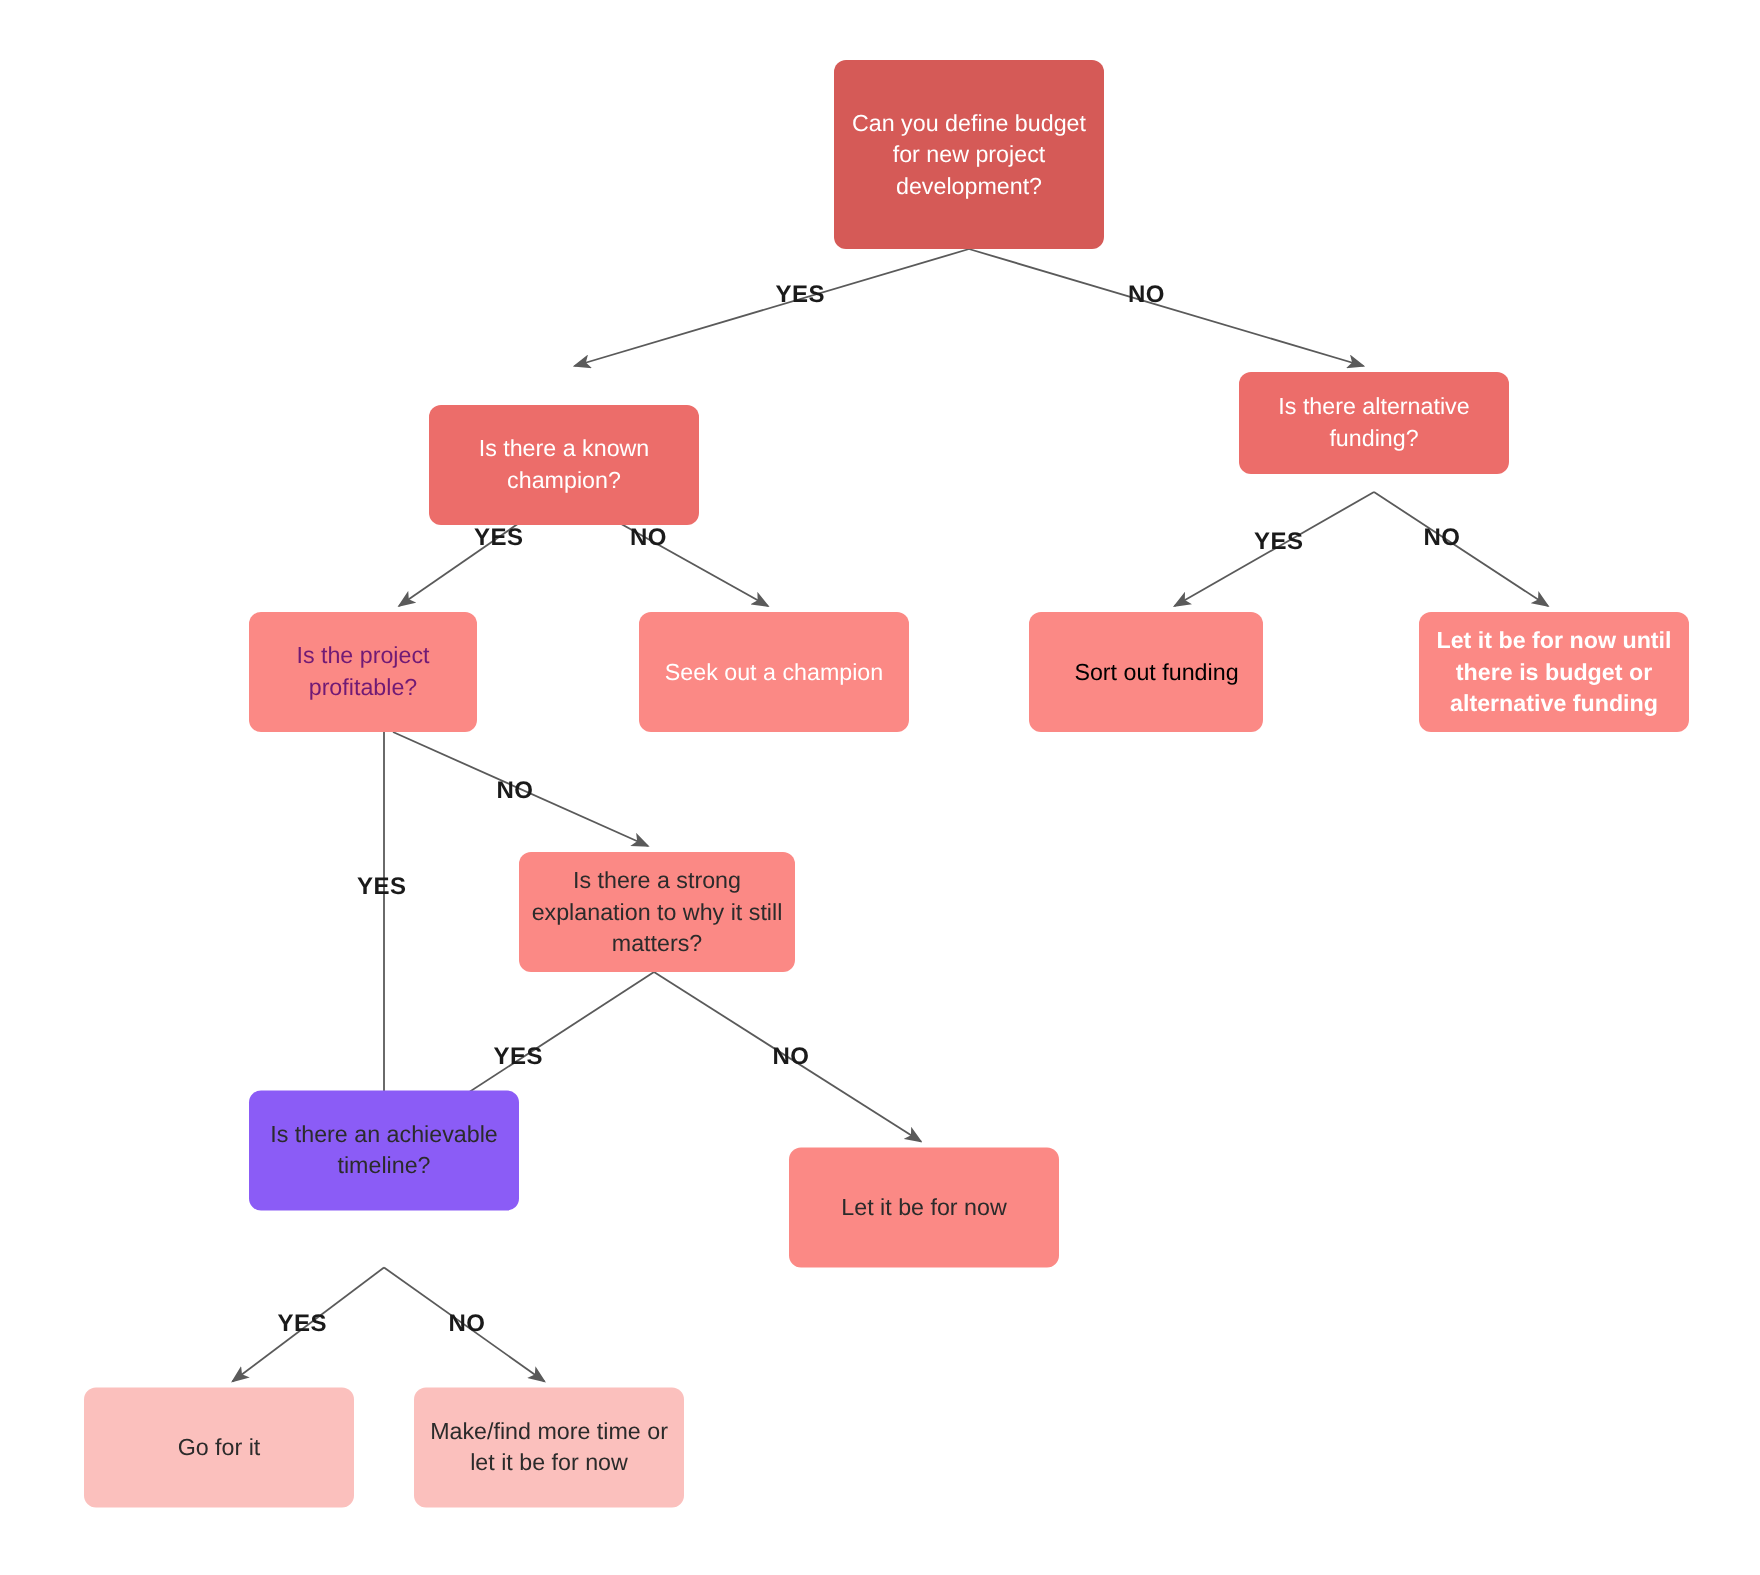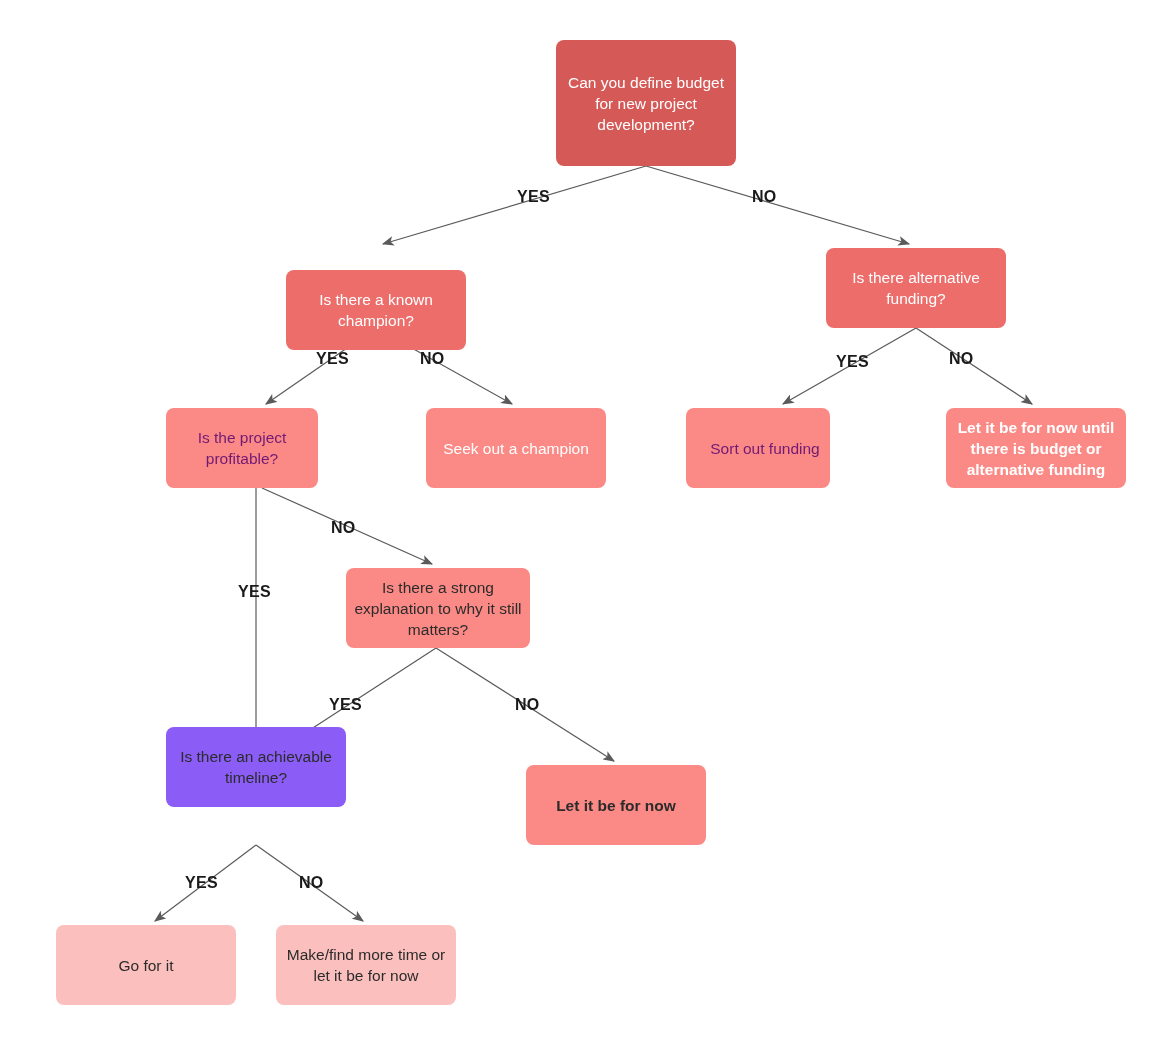--- a/index.html
+++ b/index.html
@@ -70,28 +70,28 @@
         <line x1="262" y1="488" x2="432" y2="564" stroke="#5a5a5a" stroke-width="1.2" marker-end="url(#arrowhead)"></line>
         <line x1="436" y1="648" x2="262" y2="761" stroke="#5a5a5a" stroke-width="1.2" marker-end="url(#arrowhead)"></line>
         <line x1="436" y1="648" x2="614" y2="761" stroke="#5a5a5a" stroke-width="1.2" marker-end="url(#arrowhead)"></line>
         <line x1="256" y1="845" x2="155" y2="921" stroke="#5a5a5a" stroke-width="1.2" marker-end="url(#arrowhead)"></line>
         <line x1="256" y1="845" x2="363" y2="921" stroke="#5a5a5a" stroke-width="1.2" marker-end="url(#arrowhead)"></line>
       </g>
   </svg>
   <div id="nodes-layer">
       <div class="node" style="left: 556px; top: 40px; width: 180px; height: 126px; background: rgb(213, 90, 87); color: rgb(255, 255, 255);">Can you define budget for new project development?</div>
       <div class="node" style="left: 286px; top: 248px; width: 180px; height: 80px; background: rgb(236, 109, 106); color: rgb(255, 255, 255); margin-top: 22px;">Is there a known champion?</div>
-      <div class="node" style="left: 826px; top: 248px; width: 180px; height: 80px; background: rgb(236, 109, 106); color: rgb(255, 255, 255);">Is there alternative funding?</div>
+      <div class="node" style="left: 826px; top: 248px; width: 180px; height: 68px; background: rgb(236, 109, 106); color: rgb(255, 255, 255);">Is there alternative funding?</div>
       <div class="node" style="left: 166px; top: 408px; width: 152px; height: 80px; background: rgb(251, 137, 133); color: #701a75;">Is the project profitable?</div>
       <div class="node" style="left: 426px; top: 408px; width: 180px; height: 80px; background: rgb(251, 137, 133); color: rgb(255, 255, 255);">Seek out a champion</div>
-      <div class="node" style="left: 686px; top: 408px; width: 144px; height: 80px; background: rgb(251, 137, 133); color: #701a75; padding-left: 22px;">Sort out funding</div>
+      <div class="node" style="left: 686px; top: 408px; width: 156px; height: 80px; background: rgb(251, 137, 133); color: #000000; padding-left: 22px;">Sort out funding</div>
       <div class="node" style="left: 946px; top: 408px; width: 180px; height: 80px; background: rgb(251, 137, 133); color: rgb(255, 255, 255); font-weight: bold;">Let it be for now until there is budget or alternative funding</div>
       <div class="node" style="left: 346px; top: 568px; width: 184px; height: 80px; background: rgb(251, 137, 133); color: rgb(43, 43, 43);">Is there a strong explanation to why it still matters?</div>
       <div class="node" style="left: 166px; top: 727px; width: 180px; height: 80px; background: #8b5cf6; color: rgb(43, 43, 43);">Is there an achievable timeline?</div>
-      <div class="node" style="left: 526px; top: 765px; width: 180px; height: 80px; background: rgb(251, 137, 133); color: rgb(43, 43, 43); font-weight: bold;">Let it be for now</div>
+      <div class="node" style="left: 526px; top: 765px; width: 180px; height: 80px; background: rgb(251, 137, 133); color: rgb(43, 43, 43);">Let it be for now</div>
       <div class="node" style="left: 56px; top: 925px; width: 180px; height: 80px; background: rgb(251, 192, 189); color: rgb(43, 43, 43);">Go for it</div>
       <div class="node" style="left: 276px; top: 925px; width: 180px; height: 80px; background: rgb(251, 192, 189); color: rgb(43, 43, 43);">Make/find more time or let it be for now</div>
     </div>
   <div id="labels-layer">
       <div class="edge-label" style="left: 517px; top: 188px;">YES</div>
       <div class="edge-label" style="left: 752px; top: 188px;">NO</div>
       <div class="edge-label" style="left: 316px; top: 350px;">YES</div>
       <div class="edge-label" style="left: 420px; top: 350px;">NO</div>
       <div class="edge-label" style="left: 836px; top: 353px;">YES</div>
       <div class="edge-label" style="left: 949px; top: 350px;">NO</div>

